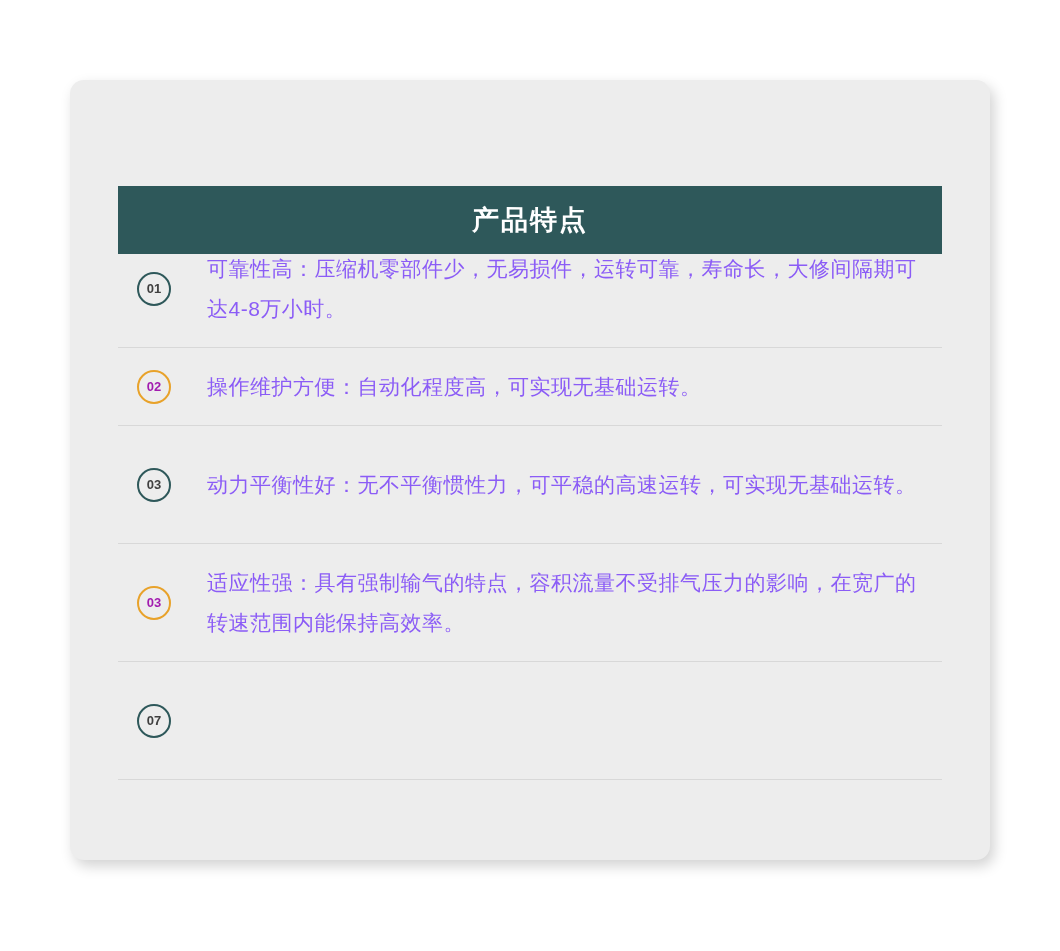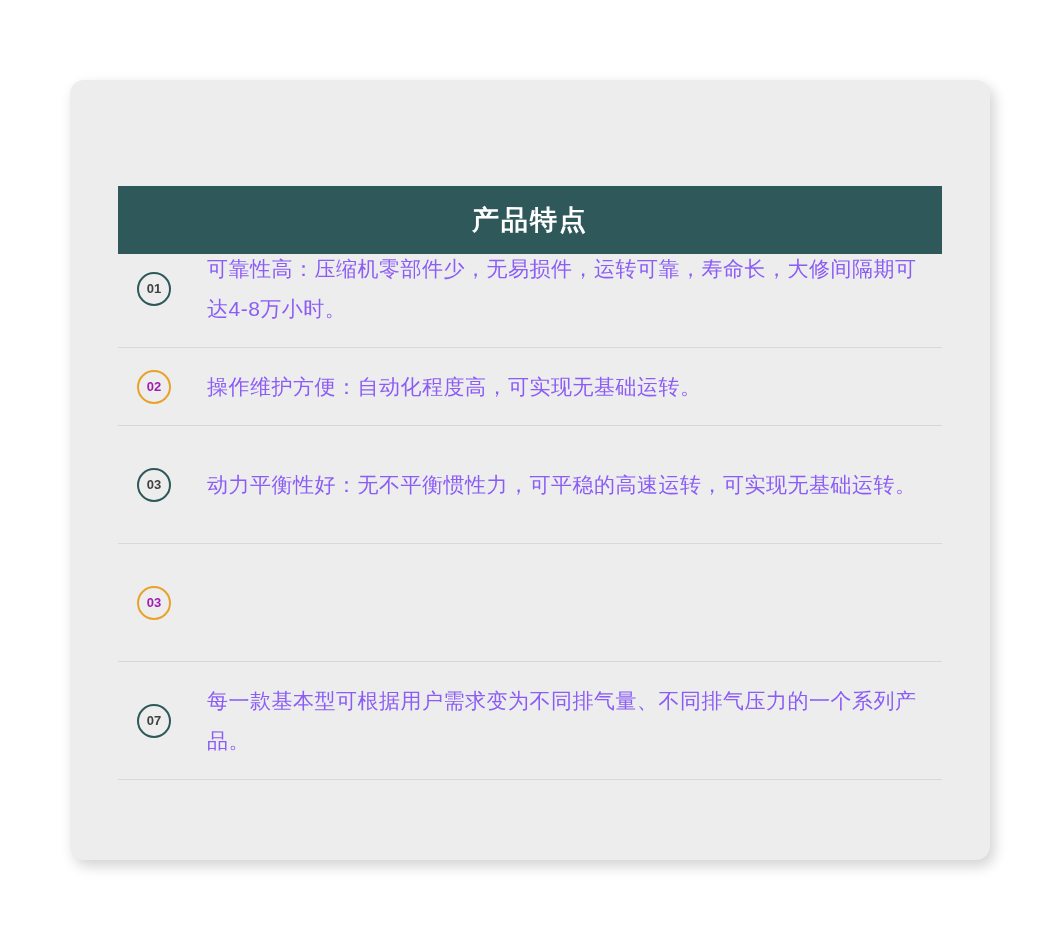--- a/index.html
+++ b/index.html
@@ -140,24 +140,24 @@
         <div class="badge-wrap">
           <div class="badge">03</div>
         </div>
         <div class="row-text">动力平衡性好：无不平衡惯性力，可平稳的高速运转，可实现无基础运转。</div>
       </div>
 
       <div class="row two-line">
         <div class="badge-wrap">
           <div class="badge alt">03</div>
         </div>
+        <div class="row-text">适应性强：具有强制输气的特点，容积流量不受排气压力的影响，在宽广的转速范围内能保持高效率。</div>
       </div>
 
       <div class="row two-line">
         <div class="badge-wrap">
           <div class="badge">07</div>
         </div>
-        <div class="row-text">每一款基本型可根据用户需求变为不同排气量、不同排气压力的一个系列产品。</div>
       </div>
 
     </div>
   </div>
 </div>
 
 </body></html>

